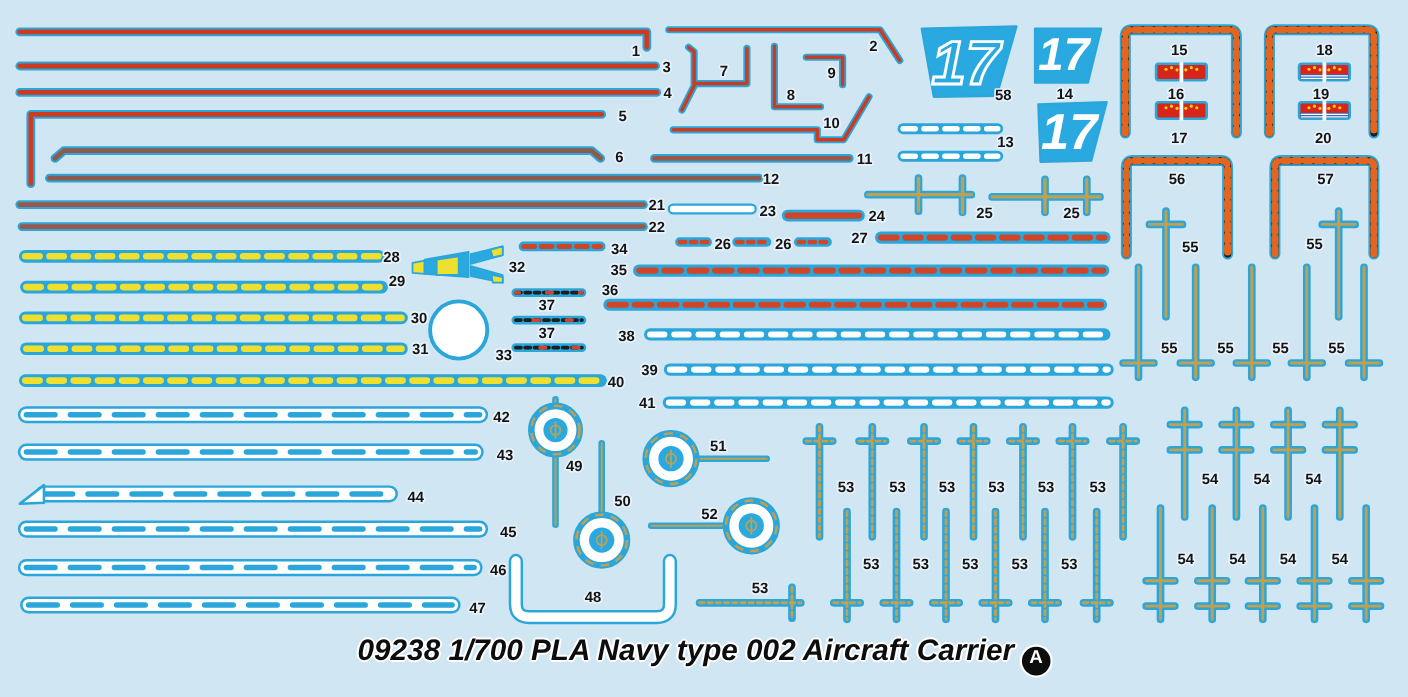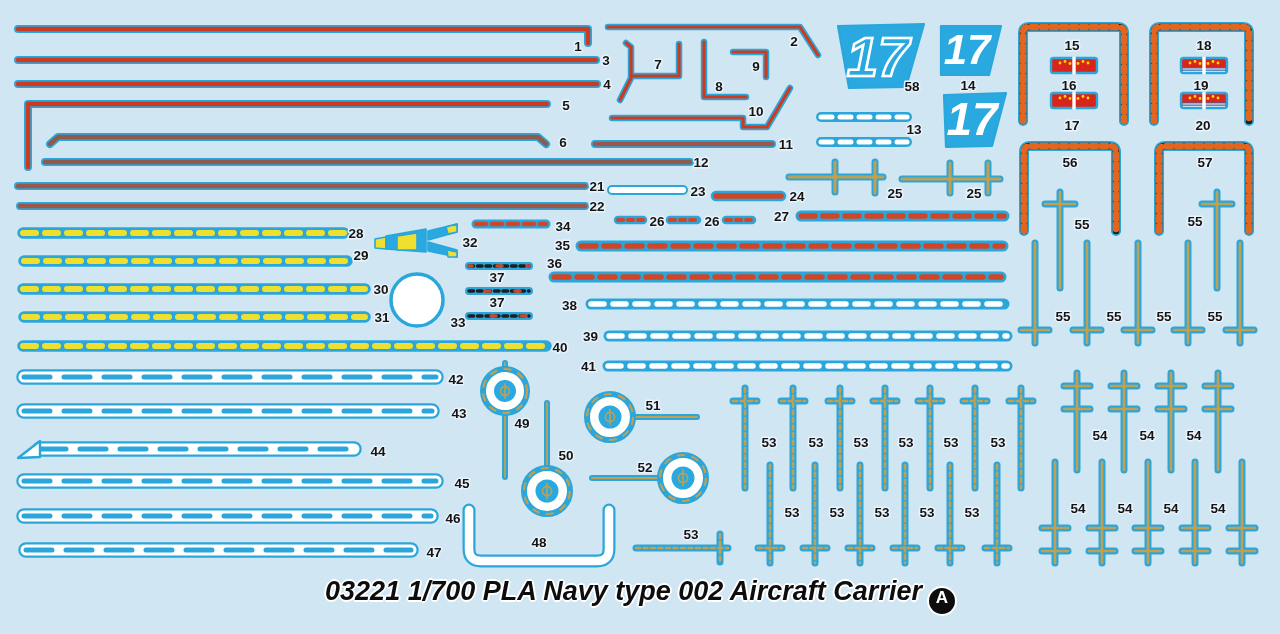--- a/index.html
+++ b/index.html
@@ -444,15 +444,15 @@
       <g>
         <path d="M1035 243 V343 M1087 243 V343 M1138 243 V343 M1188 243 V343 M1240 243 V343 M1021 330 H1049 M1073 330 H1101 M1124 330 H1152 M1174 330 H1202 M1226 330 H1254" fill="none" stroke="#2ba6db" stroke-width="7" stroke-linecap="round" stroke-linejoin="round"></path>
         <path d="M1035 243 V343 M1087 243 V343 M1138 243 V343 M1188 243 V343 M1240 243 V343 M1021 330 H1049 M1073 330 H1101 M1124 330 H1152 M1174 330 H1202 M1226 330 H1254" fill="none" stroke="#c2a04f" stroke-width="2.6" stroke-linecap="round" stroke-linejoin="round"></path>
         <text x="1063" y="321" class="plabel" text-anchor="middle">55</text>
         <text x="1114" y="321" class="plabel" text-anchor="middle">55</text>
         <text x="1164" y="321" class="plabel" text-anchor="middle">55</text>
         <text x="1215" y="321" class="plabel" text-anchor="middle">55</text>
       </g>
     </svg>
   <div class="title-bar">
-    <span>03221 1/700 PLA Navy type 002 Aircraft Carrier</span><span class="sheet-letter">A</span>
+    <span>09238 1/700 PLA Navy type 002 Aircraft Carrier</span><span class="sheet-letter">A</span>
   </div>
 </div>
 
 </body></html>

